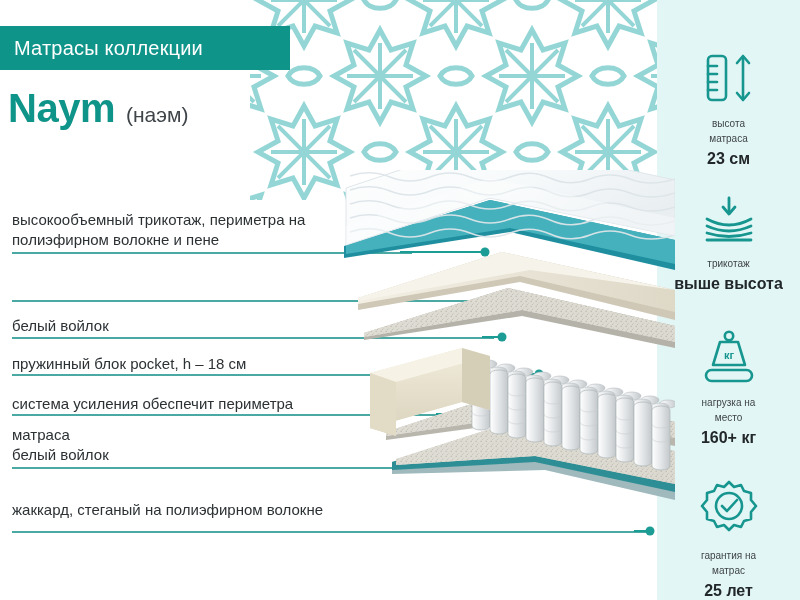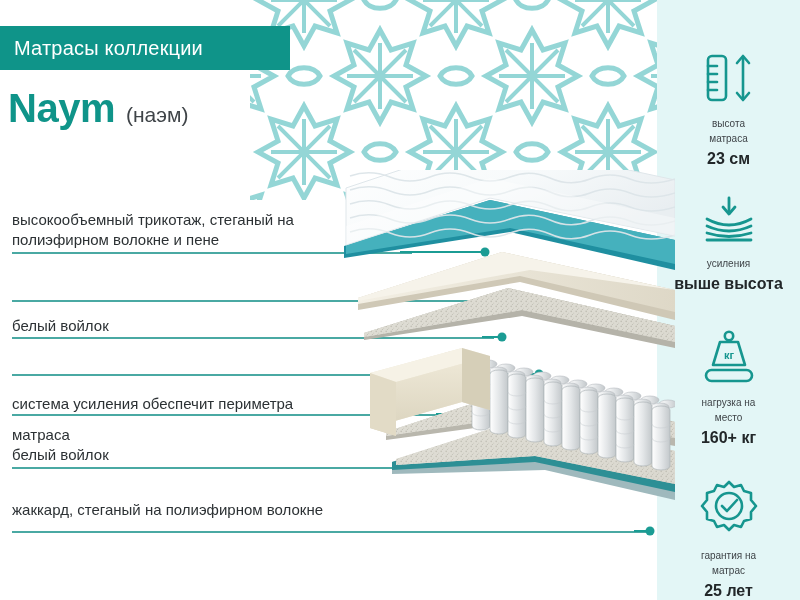--- a/index.html
+++ b/index.html
@@ -136,29 +136,30 @@
   <div id="collection-band">
     <span class="band-text">Матрасы коллекции</span>
   </div>
 
   <div id="title-row">
     <span id="brand-name">Naym</span>
     <span id="brand-translit">(наэм)</span>
   </div>
 
 
-  <div class="layer-label" style="top:210px;">высокообъемный трикотаж, стеганый на
+  <div class="layer-label" style="top:210px;">высокообъемный трикотаж, периметра на
 полиэфирном волокне и пене</div>
   <div class="rule" style="top:252px; width:400px;"></div>
 
   <div class="rule" style="top:300px; width:482px;"></div>
 
   <div class="layer-label" style="top:316px;">белый войлок</div>
   <div class="rule" style="top:337px; width:482px;"></div>
 
+  <div class="layer-label" style="top:354px;">пружинный блок pocket, h – 18 см</div>
   <div class="rule" style="top:374px; width:419px;"></div>
 
   <div class="layer-label" style="top:394px;">система усиления обеспечит периметра</div>
   <div class="rule" style="top:414px; width:436px;"></div>
 
   <div class="layer-label" style="top:425px;">матраса
 белый войлок</div>
   <div class="rule" style="top:467px; width:436px;"></div>
 
   <div class="layer-label" style="top:500px;">жаккард, стеганый на полиэфирном волокне</div>
@@ -376,21 +377,21 @@
         <g stroke="#16968f" stroke-width="2.8" fill="none" stroke-linecap="round" stroke-linejoin="round">
           <line x1="30" y1="2" x2="30" y2="16"></line>
           <polyline points="24,11 30,18 36,11"></polyline>
           <path d="M8,23 q22,12 44,0"></path>
           <path d="M8,30 q22,10 44,0"></path>
           <path d="M8,37 q22,7 44,0"></path>
           <line x1="8" y1="44" x2="52" y2="44"></line>
         </g>
       </svg>
     </div>
-    <div class="fcaption">усиления</div>
+    <div class="fcaption">трикотаж</div>
     <div class="fvalue">выше высота</div>
   </div>
 
   <div class="f-gap-2"></div>
 
   <div class="feature">
     <div class="ficon">
       <svg width="62" height="54" viewBox="0 0 62 54" xmlns="http://www.w3.org/2000/svg">
         <g stroke="#16968f" stroke-width="2.6" fill="none" stroke-linecap="round" stroke-linejoin="round">
           <circle cx="31" cy="7" r="4.2"></circle>

